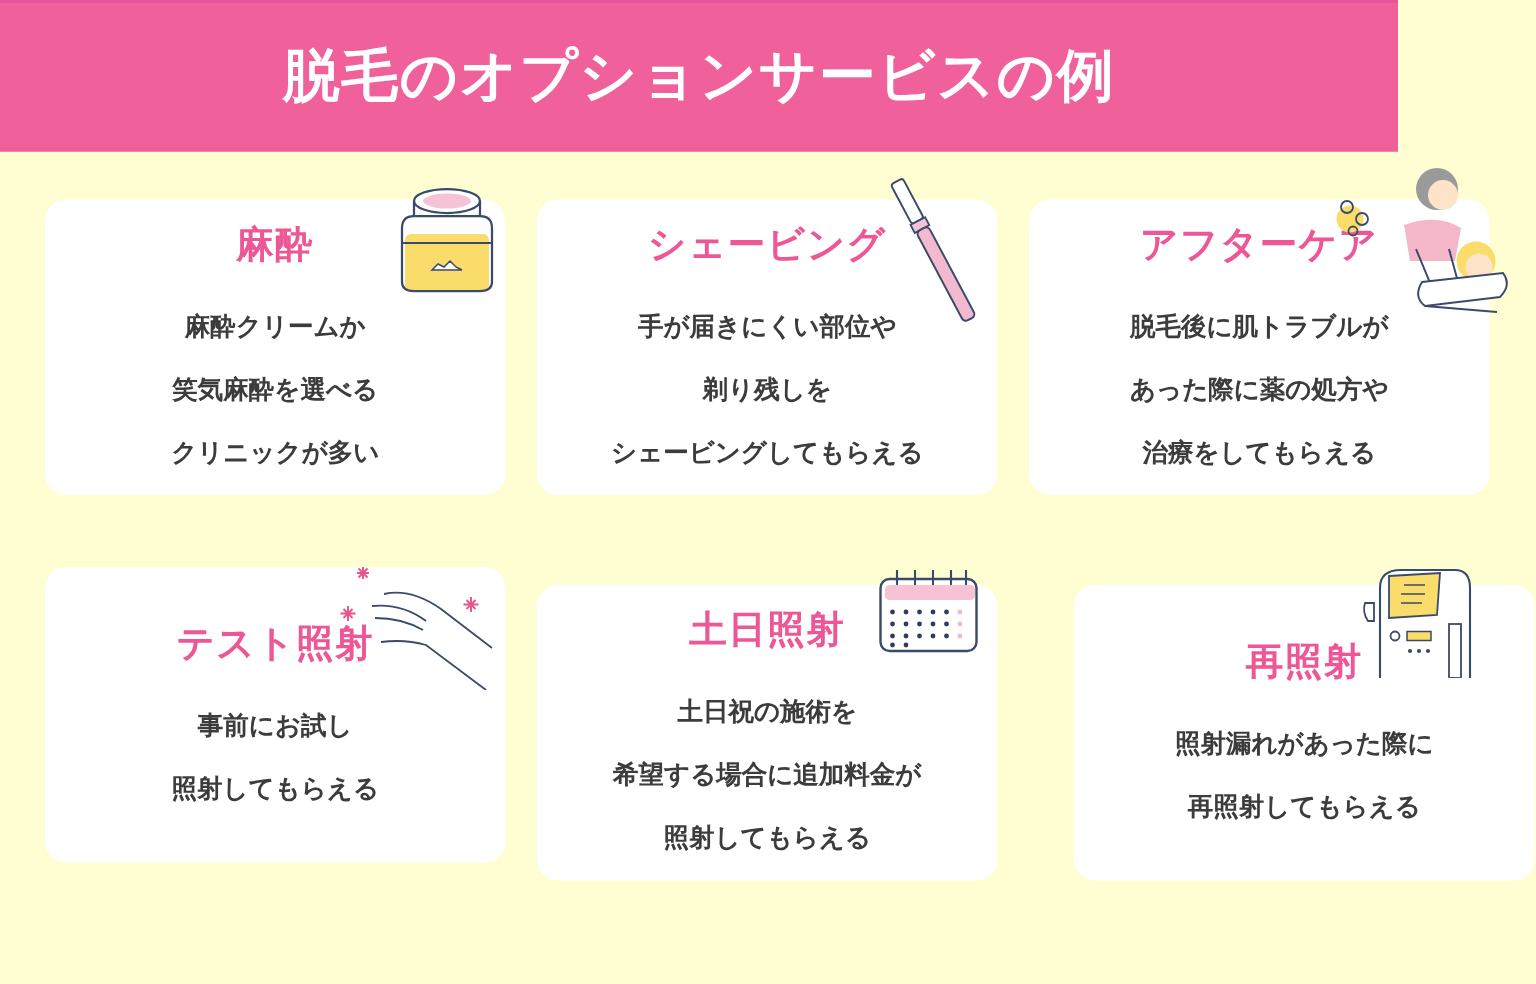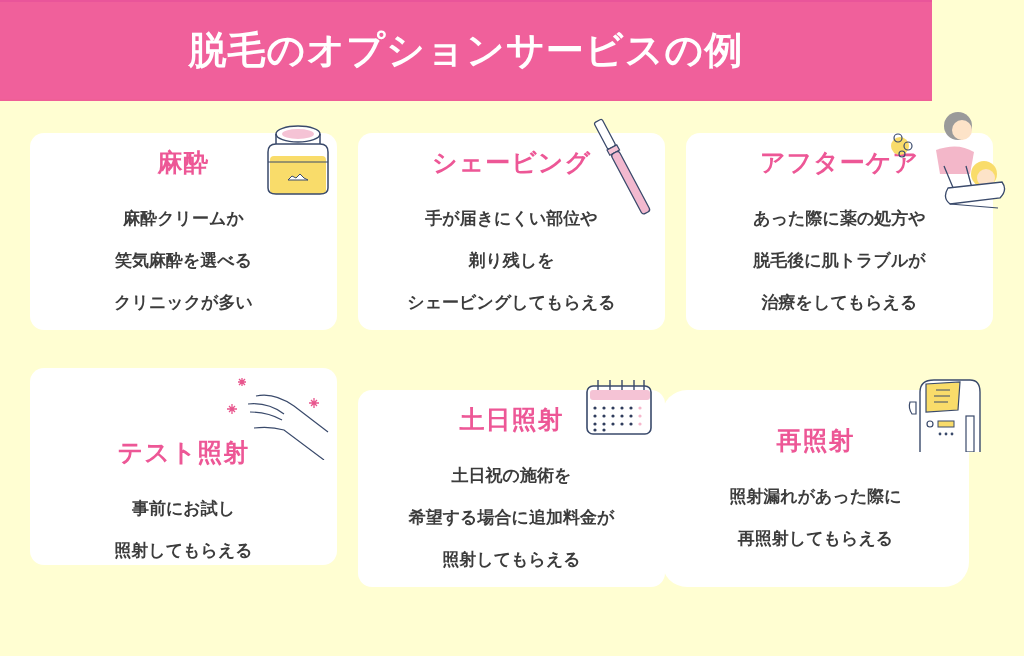--- a/index.html
+++ b/index.html
@@ -72,41 +72,41 @@
   <g transform="rotate(-28 36 55)">
     <rect x="30" y="2" width="9" height="30" rx="2" fill="#fff" stroke="#3a4a6b" stroke-width="1.3"></rect>
     <rect x="29" y="32" width="11" height="6" fill="#f5c3d5" stroke="#3a4a6b" stroke-width="1.2"></rect>
     <rect x="30" y="38" width="9" height="68" rx="3" fill="#f2b9cf" stroke="#3a4a6b" stroke-width="1.3"></rect>
   </g>
 </svg>
 
 <div class="card" style="left:686px; top:133px;">
   <div class="title">アフターケア</div>
   <div class="desc">
+    <div>脱毛後に肌トラブルが</div>
     <div>あった際に薬の処方や</div>
-    <div>脱毛後に肌トラブルが</div>
     <div>治療をしてもらえる</div>
   </div>
 </div>
 <svg class="illus" style="left:888px; top:108px;" width="120" height="106" viewBox="0 0 120 106">
   <circle cx="12" cy="38" r="9" fill="#f9dc6a"></circle>
   <circle cx="10" cy="30" r="4" fill="none" stroke="#3a4a6b" stroke-width="1.2"></circle>
   <circle cx="20" cy="38" r="4" fill="none" stroke="#3a4a6b" stroke-width="1.2"></circle>
   <circle cx="14" cy="46" r="3" fill="none" stroke="#3a4a6b" stroke-width="1.2"></circle>
   <circle cx="70" cy="18" r="14" fill="#9a9a9a"></circle>
   <circle cx="74" cy="22" r="10" fill="#fde3c8"></circle>
   <path d="M48 42 Q70 34 86 44 L82 66 L52 66 Z" fill="#f3b7c9"></path>
   <path d="M56 58 L66 82 M78 58 L84 80" stroke="#3a4a6b" stroke-width="1.3" fill="none"></path>
   <circle cx="96" cy="66" r="13" fill="#f9dc6a"></circle>
   <circle cx="98" cy="70" r="9" fill="#fde3c8"></circle>
   <path d="M60 80 L114 74 Q120 82 112 90 L62 96 Q54 90 60 80 Z" fill="#fff" stroke="#3a4a6b" stroke-width="1.3"></path>
   <path d="M62 96 L110 100" stroke="#3a4a6b" stroke-width="1.2"></path>
 </svg>
 
-<div class="card" style="left:30px; top:368px;justify-content:flex-end;">
+<div class="card" style="left:30px; top:378px;">
   <div class="title">テスト照射</div>
   <div class="desc">
     <div>事前にお試し</div>
     <div>照射してもらえる</div>
   </div>
 </div>
 <svg class="illus" style="left:224px; top:374px;" width="112" height="86" viewBox="0 0 112 86">
   <g stroke="#e8558d" stroke-width="1.3">
     <path d="M18 4 L18 12 M14 8 L22 8 M15 5 L21 11 M21 5 L15 11"></path>
     <path d="M8 30 L8 40 M3 35 L13 35 M5 32 L11 38 M11 32 L5 38"></path>
@@ -148,21 +148,21 @@
     <circle cx="11" cy="52" r="1.6"></circle>
       <circle cx="20" cy="52" r="1.6"></circle>
   </g>
   <g fill="#f5b6cb">
     <circle cx="56" cy="30" r="1.6"></circle>
       <circle cx="56" cy="38" r="1.6"></circle>
       <circle cx="56" cy="46" r="1.6"></circle>
   </g>
 </svg>
 
-<div class="card" style="left:662px; top:390px;border-radius:25px;">
+<div class="card" style="left:716px; top:390px;">
   <div class="title">再照射</div>
   <div class="desc">
     <div>照射漏れがあった際に</div>
     <div>再照射してもらえる</div>
   </div>
 </div>
 <svg class="illus" style="left:906px; top:376px;" width="80" height="76" viewBox="0 0 80 76">
   <path d="M14 76 L14 16 Q14 4 28 4 L64 4 Q74 4 74 16 L74 76" fill="#fff" stroke="#3a4a6b" stroke-width="1.4"></path>
   <path d="M20 8 L54 6 L52 34 L20 36 Z" fill="#f9dc6a" stroke="#3a4a6b" stroke-width="1.2"></path>
   <path d="M30 14 L44 14 M28 20 L44 20 M28 26 L42 26" stroke="#3a4a6b" stroke-width="1"></path>

